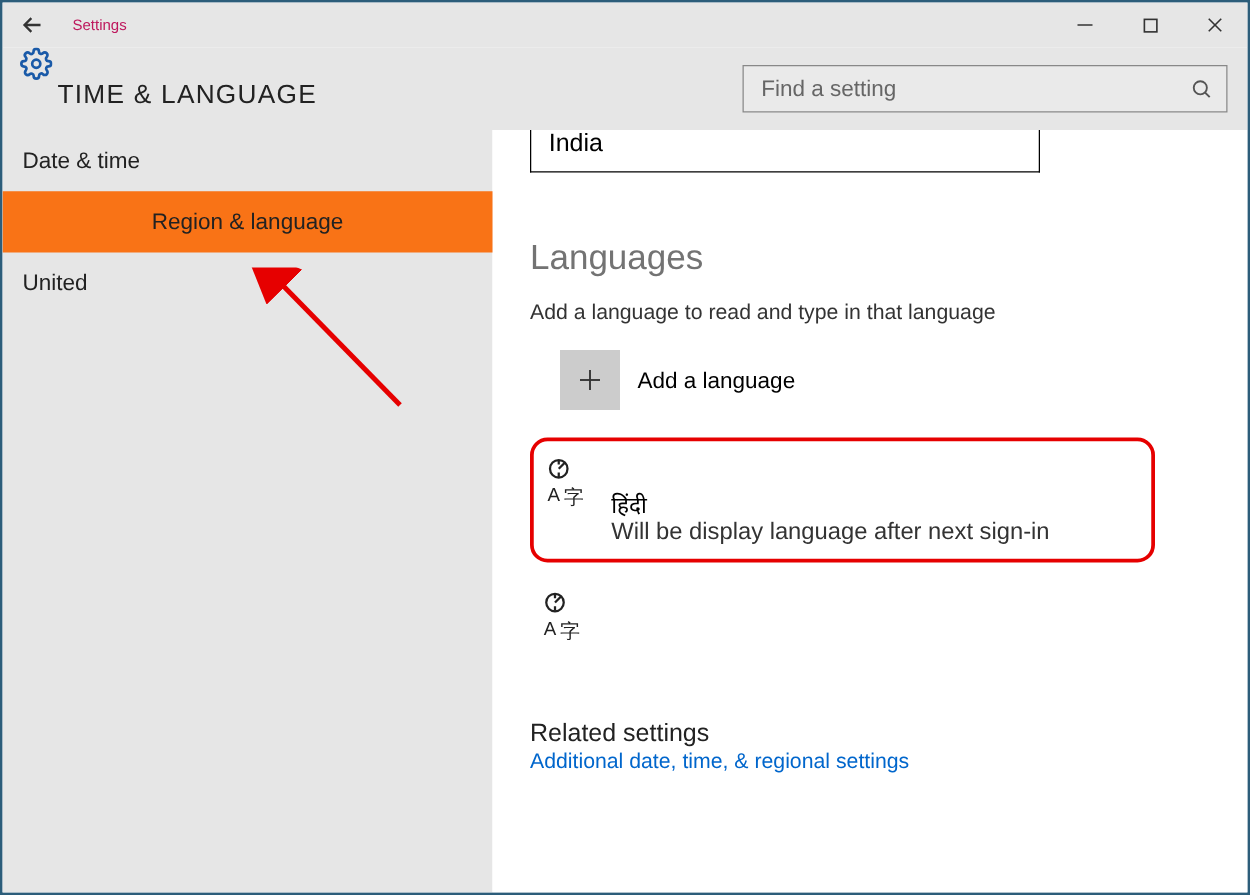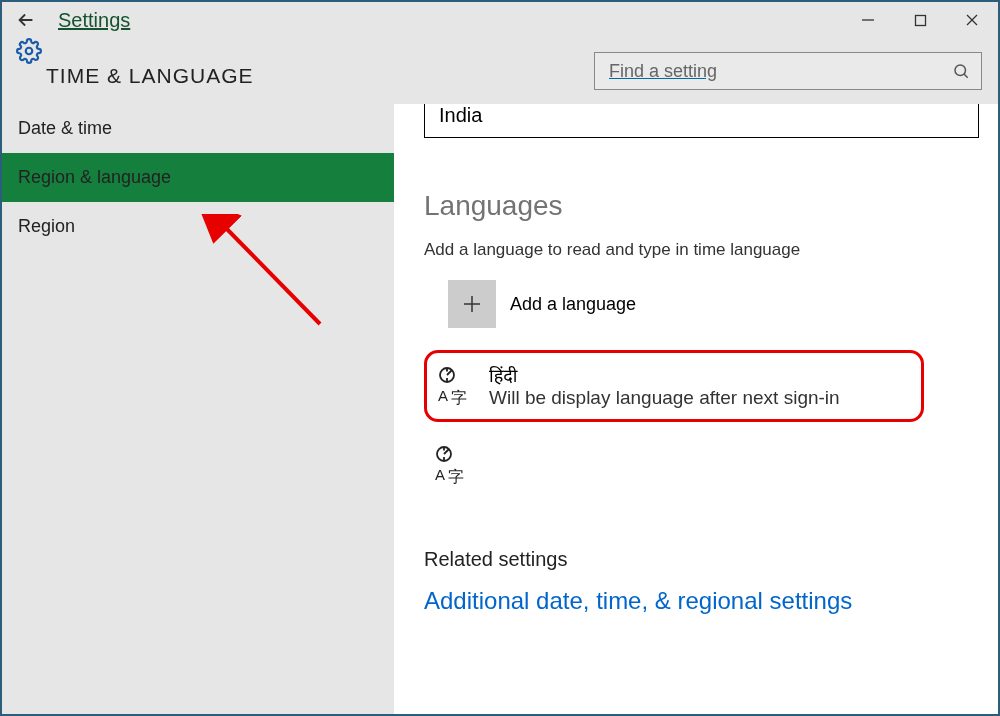--- a/index.html
+++ b/index.html
@@ -1,56 +1,56 @@
 <!DOCTYPE html>
 <html><head>
   <meta charset="utf-8">
   <style>
     * { margin: 0; padding: 0; box-sizing: border-box; font-family: "Segoe UI", sans-serif; }
     body { width: 1000px; height: 716px; border: 2px solid #2c5d7a; background: #fff; overflow: hidden; position: relative; }
 
     .titlebar { height: 36px; background: #e6e6e6; display: flex; align-items: center; position: relative; }
     .back-btn { width: 48px; height: 100%; display: flex; align-items: center; justify-content: center; cursor: pointer; }
-    .title-text { font-size: 20px; color: #14532d; margin-left: 8px; text-decoration: underline; }
+    .title-text { font-size: 12px; color: #be185d; margin-left: 8px; }
     .win-controls { position: absolute; right: 0; top: 0; height: 100%; display: flex; }
     .win-btn { width: 52px; height: 100%; display: flex; align-items: center; justify-content: center; cursor: pointer; }
 
     .subheader { height: 66px; background: #e6e6e6; display: flex; align-items: flex-start; padding-left: 14px; position: relative; flex-direction: column; }
     .gear-icon { width: 26px; height: 26px; display: flex; align-items: center; justify-content: center; }
     .subheader-title { font-size: 21px; letter-spacing: 1px; margin-left: 30px; color: #222; }
     .search-box { position: absolute; right: 16px; top: 14px; width: 388px; height: 38px; border: 1px solid #888; background: #eaeaea; display: flex; align-items: center; }
-    .search-input { flex: 1; border: none; background: transparent; font-size: 18px; padding: 0 14px; outline: none; color: #0369a1; text-decoration: underline; }
+    .search-input { flex: 1; border: none; background: transparent; font-size: 18px; padding: 0 14px; outline: none; color: #0369a1; }
     .search-input::placeholder { color: #666; }
     .search-ico { width: 40px; display: flex; align-items: center; justify-content: center; }
 
     .content { display: flex; height: calc(100% - 102px); }
 
     .sidebar { width: 392px; background: #e6e6e6; }
     .side-item { padding: 14px 16px; font-size: 18px; color: #222; cursor: pointer; position: relative; }
-    .side-item.selected { background: #15803d; }
+    .side-item.selected { background: #f97316; text-align: center; }
 
     .main { flex: 1; background: #fff; padding: 0 0 0 30px; }
     .country-row-wrap { padding-top: 0; }
-    .country-row { border: 1px solid #000; border-top: none; padding: 0 14px 10px; font-size: 20px; width: 555px; margin-top: 0; }
+    .country-row { border: 1px solid #000; border-top: none; padding: 0 14px 10px; font-size: 20px; width: 408px; margin-top: 0; }
     .section-title { font-size: 28px; font-weight: 400; margin-top: 52px; color: #737373; }
     .section-desc { font-size: 17px; margin-top: 18px; color: #333; }
     .add-lang { display: flex; align-items: center; margin-top: 20px; padding-left: 24px; }
     .plus-box { width: 48px; height: 48px; background: #ccc; display: flex; align-items: center; justify-content: center; cursor: pointer; }
     .add-lang-label { margin-left: 14px; font-size: 18px; }
 
     .lang-list { margin-top: 22px; }
     .lang-item { display: flex; align-items: flex-start; padding: 10px 8px; width: 500px; cursor: pointer; }
     .lang-item.red-box { border: 3px solid #e60000; border-radius: 14px; }
     .lang-icon { width: 36px; height: 40px; display: flex; align-items: center; justify-content: center; flex-shrink: 0; margin-top: 2px; }
-    .lang-text { margin-left: 18px; }
+    .lang-text { margin-left: 18px; margin-top: 28px; }
     .lang-name { font-size: 18px; }
     .lang-sub { font-size: 19px; color: #333; }
 
     .related-title { font-size: 20px; margin-top: 54px; color: #222; }
-    .link { font-size: 24px; color: #0066cc; margin-top: 16px; display: inline-block; cursor: pointer; }
+    .link { font-size: 17px; color: #0066cc; margin-top: 0; display: inline-block; cursor: pointer; }
 
     .red-arrow { position: absolute; left: 158px; top: 212px; pointer-events: none; }
   </style>
 </head>
 <body>
 
 <div class="titlebar">
   <div class="back-btn">
     <svg width="22" height="22" viewBox="0 0 24 24" fill="none" stroke="#333" stroke-width="2">
         <path d="M19 12H5M11 18l-6-6 6-6"></path>
@@ -99,33 +99,33 @@
 <div class="content">
 
   <div class="sidebar">
     <div class="side-item">
       <span>Date &amp; time</span>
     </div>
     <div class="side-item selected">
       <span>Region &amp; language</span>
     </div>
     <div class="side-item">
-      <span>Region</span>
+      <span>United</span>
     </div>
   </div>
 
   <div class="main">
     <div class="country-row-wrap">
       <div class="country-row">
         <span>India</span>
       </div>
     </div>
 
     <div class="section-title">Languages</div>
-    <div class="section-desc">Add a language to read and type in time language</div>
+    <div class="section-desc">Add a language to read and type in that language</div>
 
     <div class="add-lang">
       <div class="plus-box">
         <svg width="24" height="24" viewBox="0 0 24 24">
             <line x1="12" y1="4" x2="12" y2="20" stroke="#333" stroke-width="1.5"></line>
             <line x1="4" y1="12" x2="20" y2="12" stroke="#333" stroke-width="1.5"></line>
           </svg>
       </div>
       <div class="add-lang-label">Add a language</div>
     </div>

